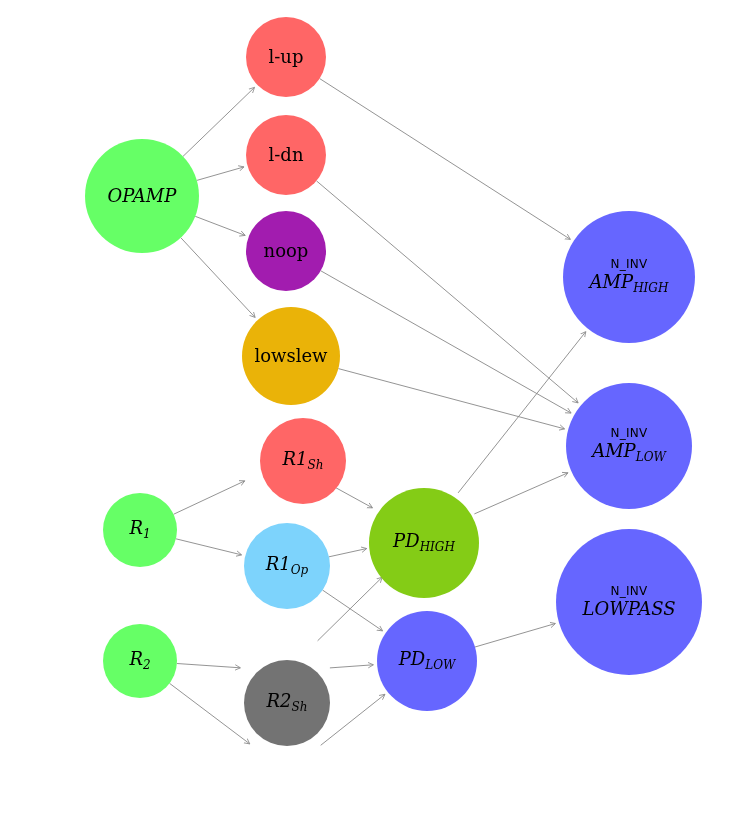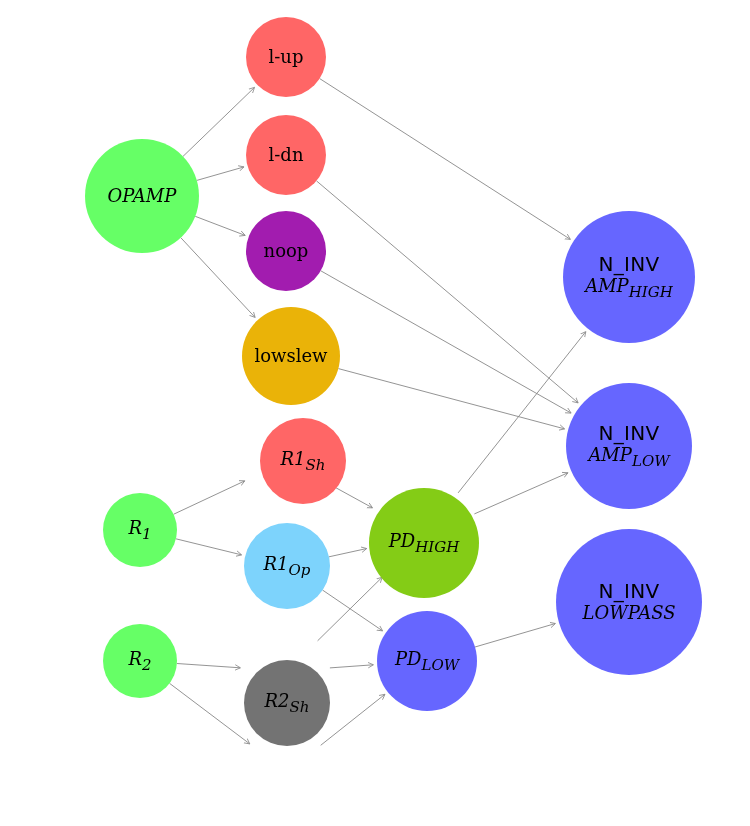--- a/index.html
+++ b/index.html
@@ -34,34 +34,34 @@
     flex-direction: column;
     align-items: center;
     justify-content: center;
     text-align: center;
     line-height: 1.15;
     color: #000000;
   }
   .node .top {
     font-family: "DejaVu Sans", sans-serif;
     font-style: normal;
-    font-size: 20px;
+    font-size: 12px;
     letter-spacing: 0.3px;
   }
   .node .main {
     font-family: "DejaVu Serif", serif;
     font-size: 18px;
     font-style: italic;
     white-space: nowrap;
   }
   .node .main.roman {
     font-style: normal;
   }
   .node .sub {
-    font-size: 15px;
+    font-size: 12px;
     font-style: italic;
     vertical-align: -0.30em;
   }
 </style>
 </head>
 <body>
 
 <div class="canvas">
   <svg id="edges" viewBox="0 0 750 826" xmlns="http://www.w3.org/2000/svg">
       <defs>

